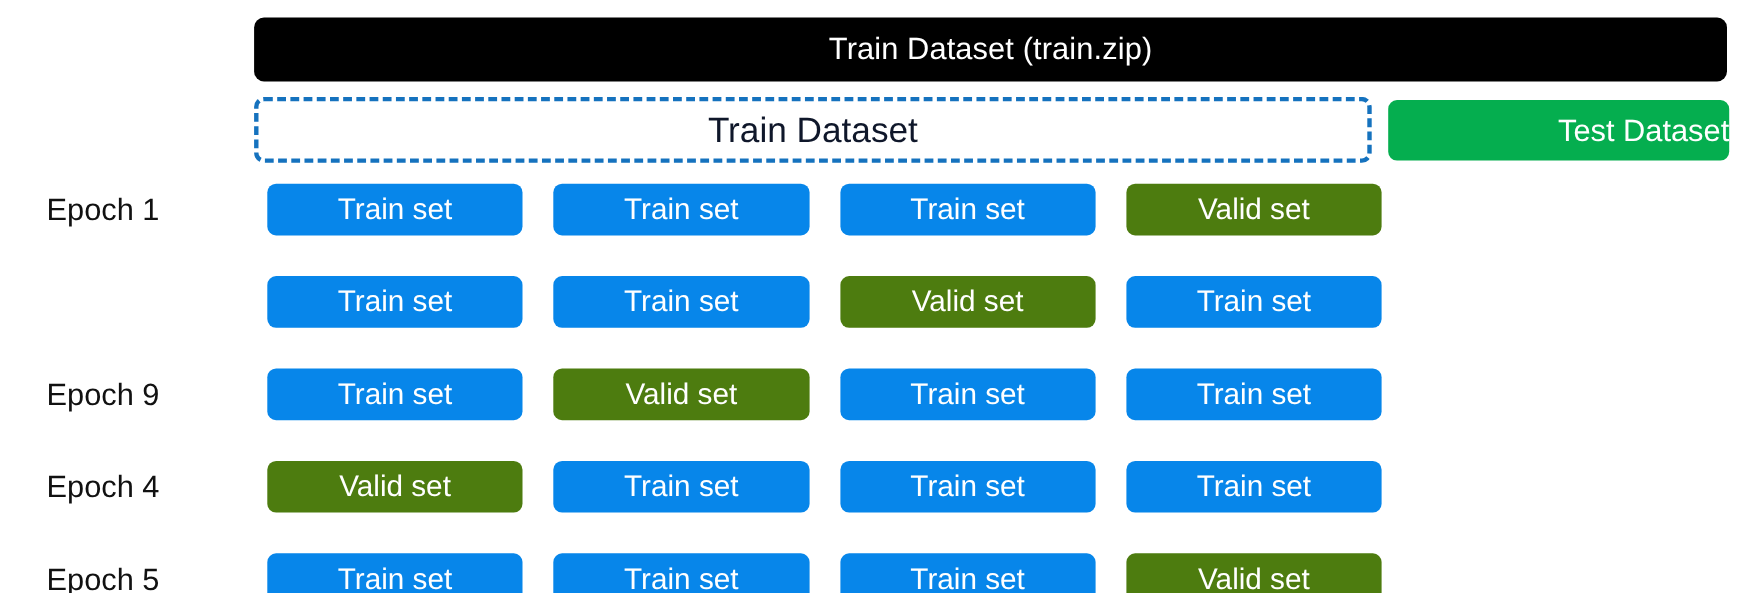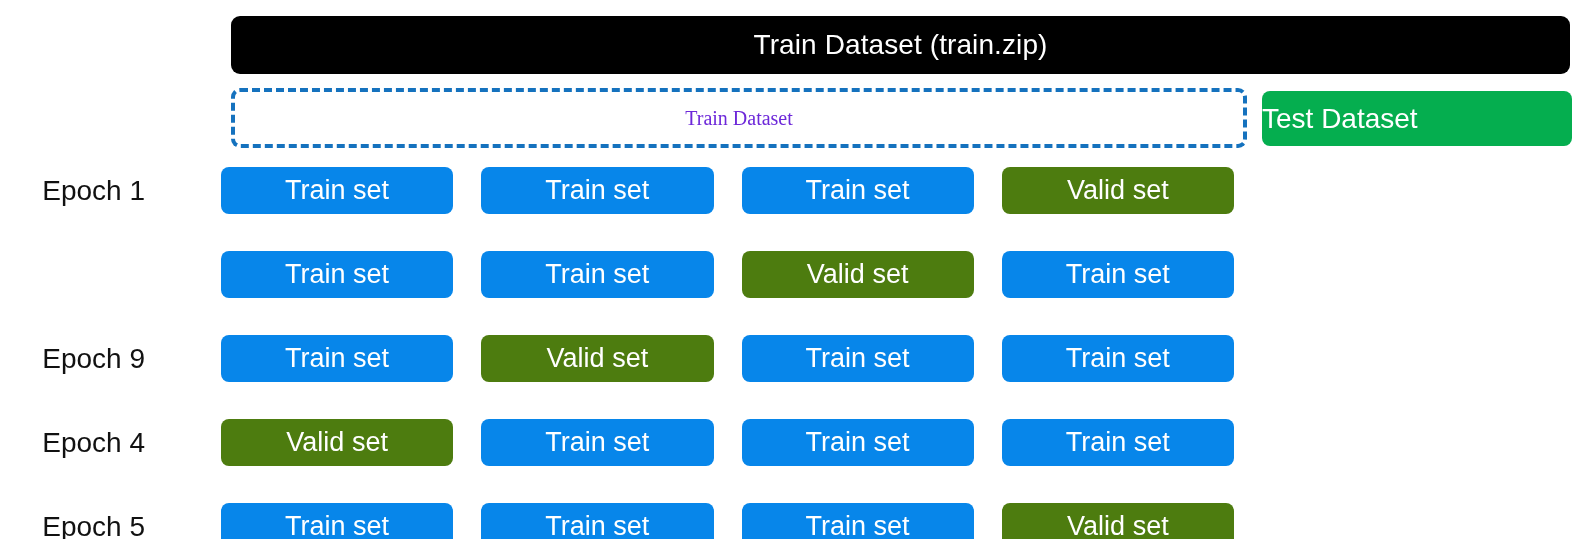--- a/index.html
+++ b/index.html
@@ -53,40 +53,39 @@
     width: 1016px;
     height: 60px;
     border: 4px dashed #1572be;
     border-radius: 9px;
     box-sizing: border-box;
     display: flex;
     align-items: center;
     justify-content: center;
   }
   .train-dataset-label {
-    color: #6d28d9;
-    font-size: 20px;
-    line-height: 1;
-    white-space: nowrap;
-    font-family: Liberation Serif, serif;
+    color: #0f172a;
+    font-size: 32px;
+    line-height: 1;
+    white-space: nowrap;
   }
 
   
   .test-dataset-box {
     position: absolute;
     left: 1262px;
     top: 91px;
     width: 310px;
     height: 55px;
     background: #05ae4f;
     border-radius: 8px;
     box-sizing: border-box;
     display: flex;
     align-items: center;
-    justify-content: flex-start;
+    justify-content: flex-end;
   }
   .test-dataset-label {
     color: #ffffff;
     font-size: 28px;
     line-height: 1;
     white-space: nowrap;
   }
 
   
   .epoch-rows {
@@ -109,21 +108,21 @@
     display: flex;
     align-items: center;
     justify-content: flex-end;
     color: #111111;
     font-size: 28px;
     line-height: 1;
     white-space: nowrap;
   }
   .folds {
     position: absolute;
-    left: 221px;
+    left: 243px;
     top: 0;
     width: 1013px;
     height: 47px;
     display: flex;
     gap: 28px;
   }
   .fold {
     flex: 1 1 0;
     height: 47px;
     border-radius: 8px;

